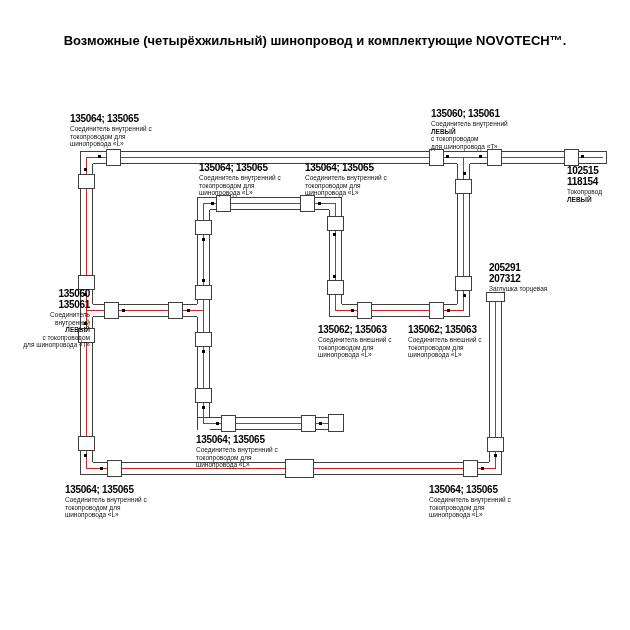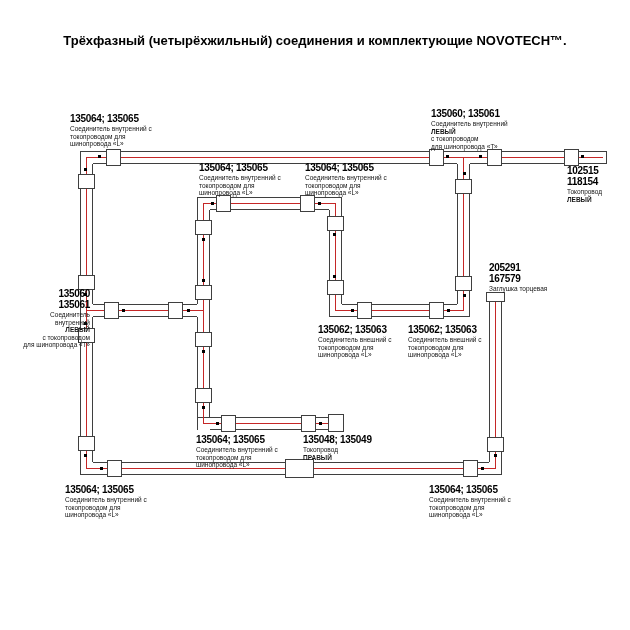--- a/index.html
+++ b/index.html
@@ -18,21 +18,21 @@
   .lbl .pad{height:1px;}
   .lbl .b{font-weight:bold;}
   .ra{text-align:right;margin-left:17px;}
 </style>
 </head>
 <body>
 
 <div id="canvas">
 
   <div id="title">
-    <div>Трёхфазный (четырёхжильный) соединения и комплектующие NOVOTECH™.</div>
+    <div>Возможные (четырёхжильный) шинопровод и комплектующие NOVOTECH™.</div>
   </div>
 
   <div class="seg" style="left:80px;top:151px;width:527px;height:13px;"></div>
   <div class="seg" style="left:80px;top:151px;width:13px;height:324px;"></div>
   <div class="seg" style="left:80px;top:462px;width:422px;height:13px;"></div>
   <div class="seg" style="left:457px;top:151px;width:13px;height:166px;"></div>
   <div class="seg" style="left:80px;top:304px;width:130px;height:13px;"></div>
   <div class="seg" style="left:197px;top:197px;width:13px;height:233px;"></div>
   <div class="seg" style="left:197px;top:197px;width:145px;height:13px;"></div>
   <div class="seg" style="left:329px;top:197px;width:13px;height:120px;"></div>
@@ -180,37 +180,32 @@
 
   <div class="lbl" style="left:408px;top:324px;">
     <div class="num">135062; 135063</div>
     <div>Соединитель внешний с</div>
     <div>токопроводом для</div>
     <div>шинопровода «L»</div>
   </div>
 
   <div class="lbl" style="left:489px;top:263px;">
     <div class="num2">205291</div>
-    <div class="num2">167579</div>
+    <div class="num2">207312</div>
     <div class="pad"></div>
     <div>Заглушка торцевая</div>
   </div>
 
   <div class="lbl" style="left:196px;top:434px;">
     <div class="num">135064; 135065</div>
     <div>Соединитель внутренний с</div>
     <div>токопроводом для</div>
     <div>шинопровода «L»</div>
   </div>
 
-  <div class="lbl" style="left:303px;top:434px;">
-    <div class="num">135048; 135049</div>
-    <div>Токопровод</div>
-    <div class="b">ПРАВЫЙ</div>
-  </div>
 
   <div class="lbl" style="left:65px;top:484px;">
     <div class="num">135064; 135065</div>
     <div>Соединитель внутренний с</div>
     <div>токопроводом для</div>
     <div>шинопровода «L»</div>
   </div>
 
 
   <div class="lbl" style="left:429px;top:484px;">

